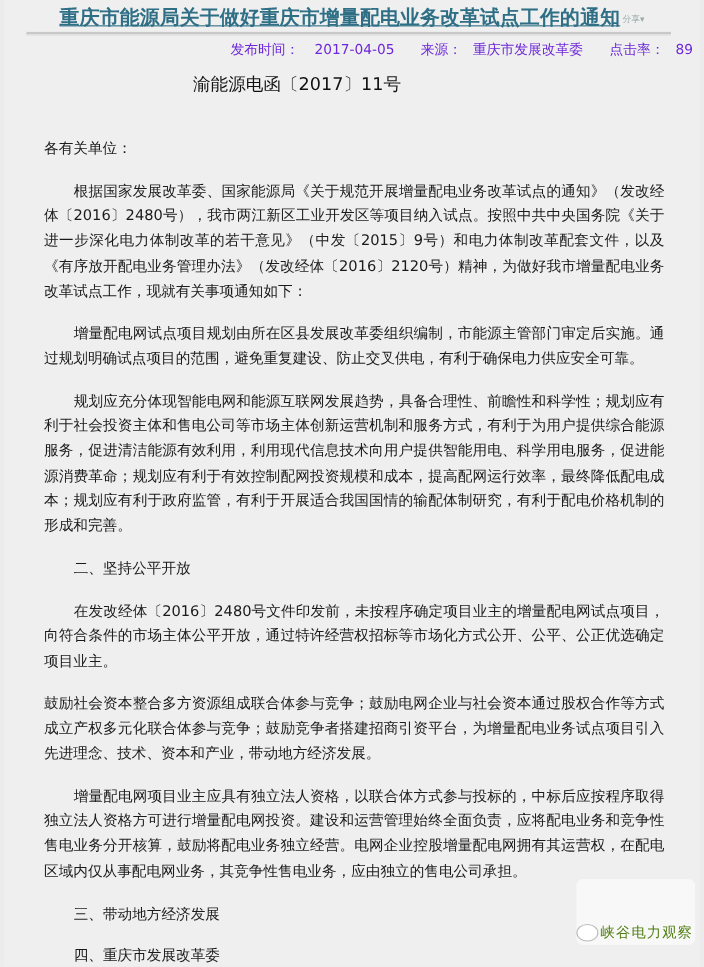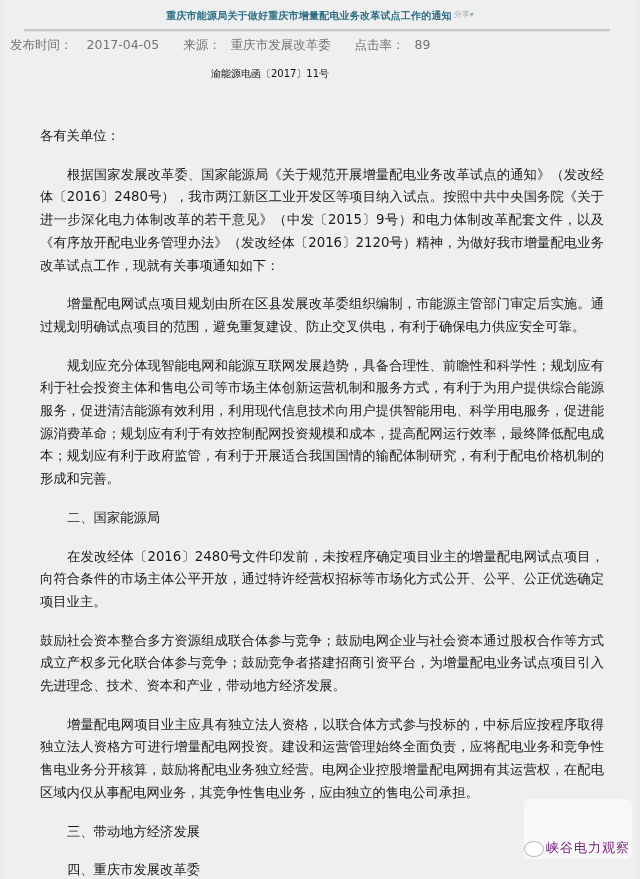--- a/index.html
+++ b/index.html
@@ -6,37 +6,37 @@
   body {
     width: 640px; height: 879px; overflow: hidden;
     background: #ececec;
     font-family: "DejaVu Sans", "Liberation Sans", sans-serif;
     color: #1a1a1a;
     position: relative;
   }
   .page { position: absolute; left: 4px; top: 0; width: 632px; height: 879px; background: #efefef; }
   .title-row { position: absolute; top: 4px; left: 0; width: 640px; text-align: center; }
   .title {
-    font-size: 10px; font-weight: bold; color: #2e6f86; letter-spacing: 0.2px;
+    font-size: 18px; font-weight: bold; color: #2e6f86; letter-spacing: 0.2px; text-decoration: underline;
   }
   .share { font-size: 8px; color: #9aa; margin-left: 2px; vertical-align: middle; }
   .sep { position: absolute; top: 29px; left: 24px; width: 586px; height: 2px; background: #c8c8c8; border-bottom: 1px solid #e2e2e2; }
-  .meta { position: absolute; top: 37px; left: 0; width: 640px; text-align: left; font-size: 12.5px; color: #737373; }
+  .meta { position: absolute; top: 37px; left: 0; width: 640px; text-align: right; font-size: 12.5px; color: #6d28d9; }
   .meta span { margin: 0 5px; }
-  .docno { position: absolute; top: 67px; left: 0; width: 540px; text-align: center; font-size: 10px; color: #111; }
+  .docno { position: absolute; top: 67px; left: 0; width: 540px; text-align: center; font-size: 16px; color: #111; }
   .body { position: absolute; top: 109px; left: 24px; width: 596px; font-size: 13.3px; line-height: 22.7px; color: #1a1a1a; }
   .body p { margin: 16px; text-align: justify; }
   .indent { text-indent: 27px; }
   .heading { text-indent: 27px; }
   .watermark {
     position: absolute; right: 8px; bottom: 20px; width: 108px; height: 60px;
     border-radius: 6px; background: rgba(255,255,255,0.55);
   }
   .wm-text {
-    position: absolute; right: 10px; bottom: 22px; font-size: 13px; color: #701a75; letter-spacing: 1px;
+    position: absolute; right: 10px; bottom: 22px; font-size: 13px; color: #4d7c0f; letter-spacing: 1px;
     text-shadow: 0 0 2px #fff;
   }
   .wm-icon { display:inline-block; width:18px; height:14px; border:1px solid #bbb; border-radius:50%; background:#fff; vertical-align: middle; margin-right: 2px; }
 </style>
 </head>
 <body>
 
 <div class="page"></div>
 
 <div class="title-row">
@@ -51,21 +51,21 @@
   <span><span>点击率：</span><span>89</span></span>
 </div>
 
 <div class="docno">渝能源电函〔2017〕11号</div>
 
 <div class="body">
   <p>各有关单位：</p>
   <p class="indent">根据国家发展改革委、国家能源局《关于规范开展增量配电业务改革试点的通知》（发改经体〔2016〕2480号），我市两江新区工业开发区等项目纳入试点。按照中共中央国务院《关于进一步深化电力体制改革的若干意见》（中发〔2015〕9号）和电力体制改革配套文件，以及《有序放开配电业务管理办法》（发改经体〔2016〕2120号）精神，为做好我市增量配电业务改革试点工作，现就有关事项通知如下：</p>
   <p class="indent">增量配电网试点项目规划由所在区县发展改革委组织编制，市能源主管部门审定后实施。通过规划明确试点项目的范围，避免重复建设、防止交叉供电，有利于确保电力供应安全可靠。</p>
   <p class="indent">规划应充分体现智能电网和能源互联网发展趋势，具备合理性、前瞻性和科学性；规划应有利于社会投资主体和售电公司等市场主体创新运营机制和服务方式，有利于为用户提供综合能源服务，促进清洁能源有效利用，利用现代信息技术向用户提供智能用电、科学用电服务，促进能源消费革命；规划应有利于有效控制配网投资规模和成本，提高配网运行效率，最终降低配电成本；规划应有利于政府监管，有利于开展适合我国国情的输配体制研究，有利于配电价格机制的形成和完善。</p>
-  <p class="heading">二、国家能源局</p>
+  <p class="heading">二、坚持公平开放</p>
   <p class="indent">在发改经体〔2016〕2480号文件印发前，未按程序确定项目业主的增量配电网试点项目，向符合条件的市场主体公平开放，通过特许经营权招标等市场化方式公开、公平、公正优选确定项目业主。</p>
   <p>鼓励社会资本整合多方资源组成联合体参与竞争；鼓励电网企业与社会资本通过股权合作等方式成立产权多元化联合体参与竞争；鼓励竞争者搭建招商引资平台，为增量配电业务试点项目引入先进理念、技术、资本和产业，带动地方经济发展。</p>
   <p class="indent">增量配电网项目业主应具有独立法人资格，以联合体方式参与投标的，中标后应按程序取得独立法人资格方可进行增量配电网投资。建设和运营管理始终全面负责，应将配电业务和竞争性售电业务分开核算，鼓励将配电业务独立经营。电网企业控股增量配电网拥有其运营权，在配电区域内仅从事配电网业务，其竞争性售电业务，应由独立的售电公司承担。</p>
   <p class="heading">三、带动地方经济发展</p>
   <p class="heading">四、重庆市发展改革委</p>
   <p class="indent">增量配电网试点项目应与公用电网相连，履行安全可靠供电、保底供电和社会普遍服务等义务。除鼓励发展以可再生能源就近消纳以及促进能源梯级利用为目的的局域网、微电网外，发电企业及其资本不得参与投资建设电厂向用户直接供电的专用线路，也不得参与投资建设电厂与其参与投资的增量配电网络相连的专用线路。禁止将公用电厂转为自备电厂。</p>
 
 </div>
 
 <div class="watermark"></div>

